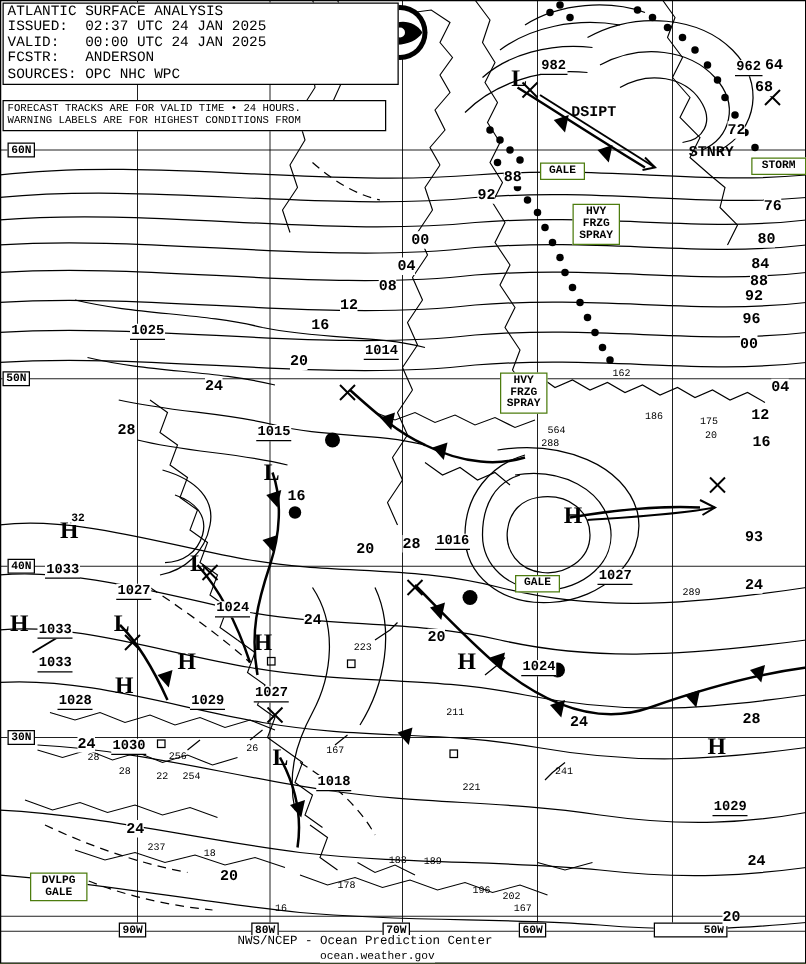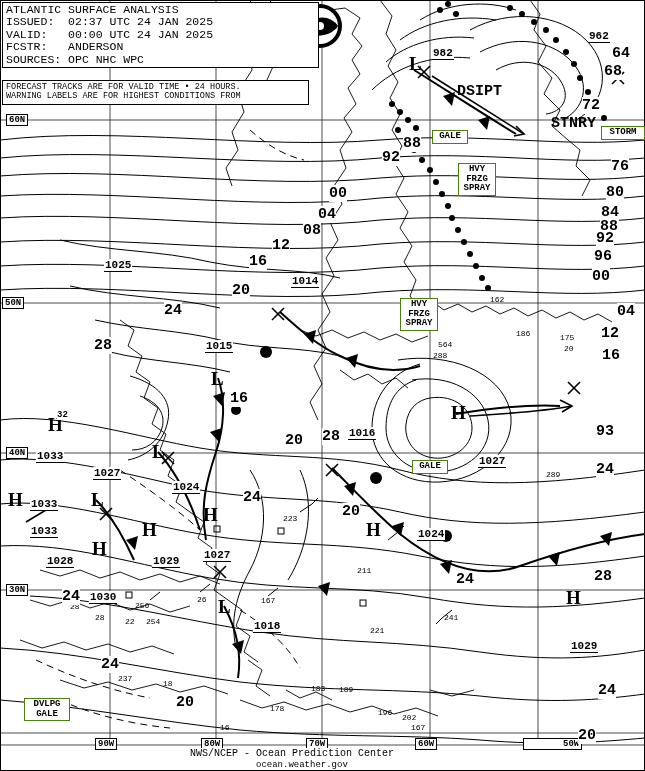--- a/index.html
+++ b/index.html
@@ -11,21 +11,21 @@
        font-family:"Liberation Mono",monospace;font-size:11.5px;line-height:12.4px;
        padding:1px 2px 1px 3px;letter-spacing:0px;z-index:40;}
   .hdr div{white-space:pre;}
   .note{position:absolute;left:2px;top:80px;width:300px;border:1px solid #000;background:#fff;
         font-family:"Liberation Mono",monospace;font-size:8.5px;line-height:9.3px;
         padding:2px 2px 2px 3px;z-index:40;}
   .note div{white-space:pre;}
 
   .lbl{position:absolute;font-family:"Liberation Mono",monospace;font-weight:bold;background:#fff;z-index:30;white-space:nowrap;}
   .iso{font-size:11px;border-bottom:1.5px solid #000;padding:0 1px;}
-  .plain{font-size:15px;}
+  .plain{font-size:12px;}
   .hl{font-family:"Liberation Serif",serif;font-weight:bold;font-size:19px;background:none;}
   .box{border:1px solid #4d7c0f;font-size:9px;font-weight:bold;text-align:center;line-height:9.5px;padding:1px 2px;}
   .latlon{border:1px solid #000;font-size:9px;font-weight:bold;padding:0 2px;background:#fff;}
   .bot{position:absolute;font-family:"Liberation Mono",monospace;font-size:10px;z-index:30;background:#fff;}
   .sta{position:absolute;font-family:"Liberation Mono",monospace;font-size:8px;z-index:25;background:none;}
 </style>
 </head>
 <body>
 
 <div id="map">
@@ -278,21 +278,21 @@
 <div class="lbl iso" style="left:30px;top:498px;">1033</div>
 <div class="lbl iso" style="left:30px;top:525px;">1033</div>
 <div class="lbl iso" style="left:417px;top:528px;">1024</div>
 <div class="lbl iso" style="left:46px;top:555px;">1028</div>
 <div class="lbl iso" style="left:152px;top:555px;">1029</div>
 <div class="lbl iso" style="left:203px;top:549px;">1027</div>
 <div class="lbl iso" style="left:89px;top:591px;">1030</div>
 <div class="lbl iso" style="left:253px;top:620px;">1018</div>
 <div class="lbl iso" style="left:570px;top:640px;">1029</div>
 <div class="lbl iso" style="left:432px;top:47px;">982</div>
-<div class="lbl iso" style="left:588px;top:30px;">962</div>
+<div class="lbl iso" style="left:588px;top:48px;">962</div>
 
 <div class="lbl plain" style="left:329px;top:185px;">00</div>
 <div class="lbl plain" style="left:318px;top:206px;">04</div>
 <div class="lbl plain" style="left:303px;top:222px;">08</div>
 <div class="lbl plain" style="left:272px;top:237px;">12</div>
 <div class="lbl plain" style="left:249px;top:253px;">16</div>
 <div class="lbl plain" style="left:232px;top:282px;">20</div>
 <div class="lbl plain" style="left:164px;top:302px;">24</div>
 <div class="lbl plain" style="left:94px;top:337px;">28</div>
 <div class="lbl plain" style="left:230px;top:390px;">16</div>

